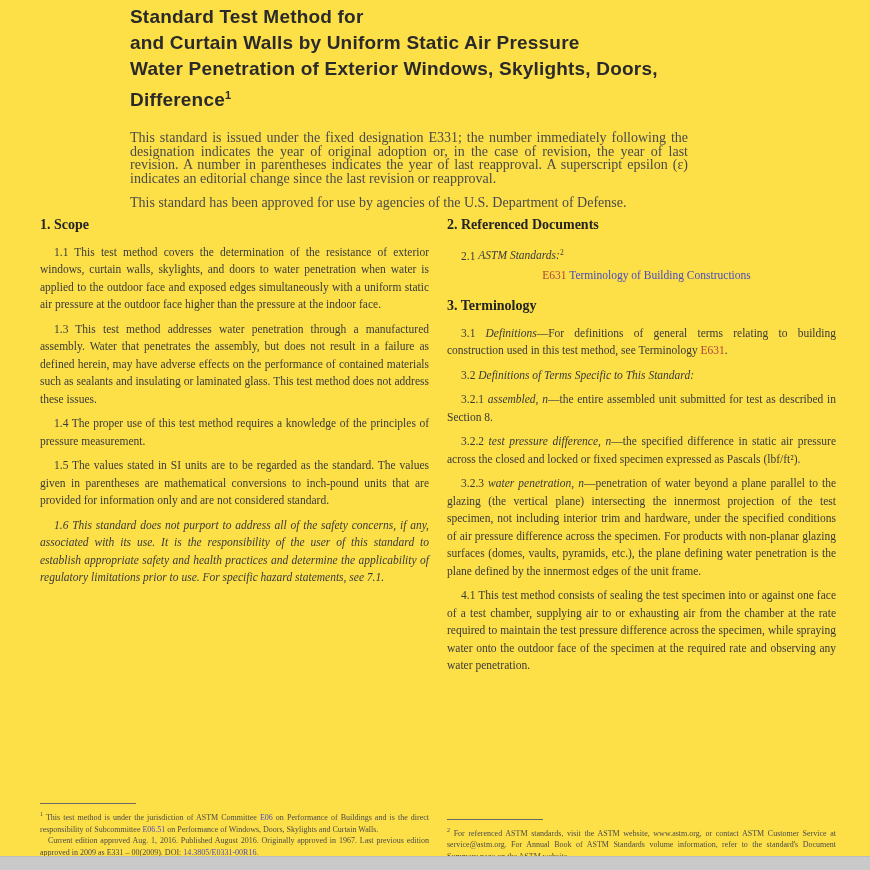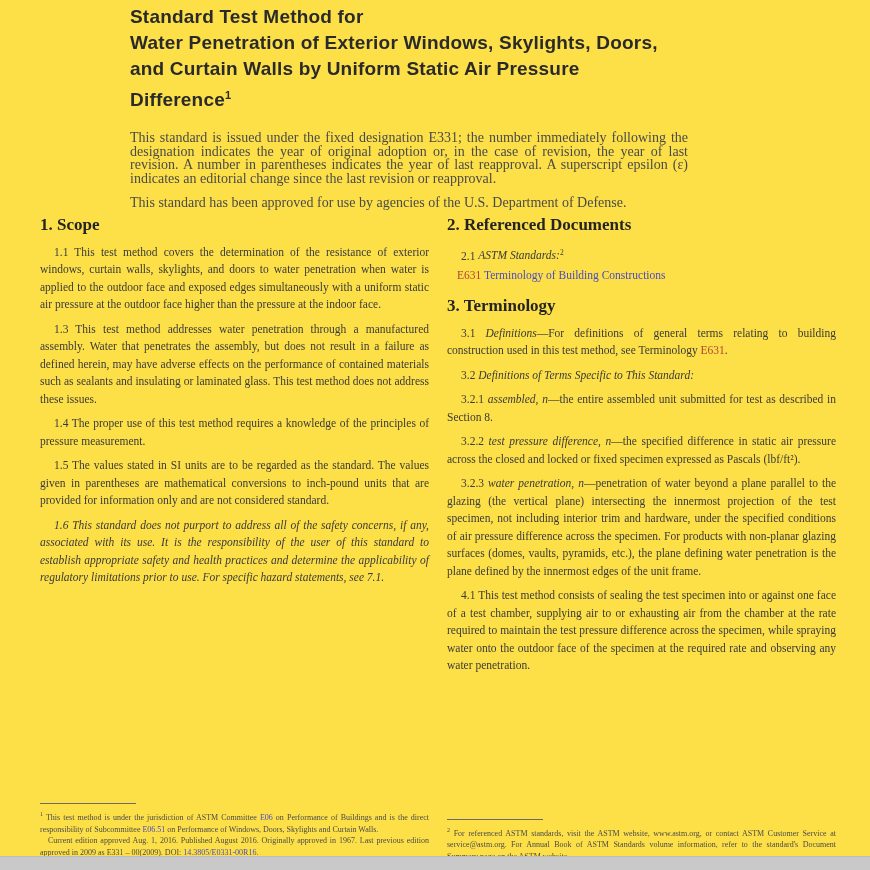--- a/index.html
+++ b/index.html
@@ -17,47 +17,47 @@
   .issuance{font-size:14px;line-height:13.5px;text-align:justify;color:#4a4a4a;margin:0;}
   .issuance.first{margin-top:18px;}
   .issuance.second{margin-top:11px;}
   
   .columns{position:absolute;left:40px;top:210px;width:796px;display:flex;gap:18px;}
   .col{
     width:389px;height:648px;display:flex;flex-direction:column;
     font-size:11.5px;line-height:17.5px;text-align:justify;color:#3a3a3a;
   }
   .col.right{height:652px;}
-  .sec-heading{font-size:17px;font-weight:bold;color:#242424;margin:13px 0 3px;text-align:left;}
+  .sec-heading{font-size:14px;font-weight:bold;color:#242424;margin:13px 0 3px;text-align:left;}
   .sec-heading.tight{margin-top:6px;}
   .para{margin:7px 0 0;text-indent:14px;}
   .para.italic{font-style:italic;}
   .para sup{font-size:7.5px;}
-  .ref-line{margin:2px 0 0;text-indent:10px;text-align:left;}
+  .ref-line{margin:2px 0 0;text-indent:10px;text-align:center;}
   .it{font-style:italic;margin-top:28px;}
   .link-blue{color:#4a4ac2;}
   .link-red{color:#b0413a;}
   
   .fn-block{margin-top:auto;}
   .fn-rule{width:96px;border:0;border-top:1px solid #6a6a6a;margin:0 0 5px;}
   .fn{font-size:8px;line-height:11.5px;text-align:justify;margin:0;color:#4a4a4a;}
   .fn.cont{text-indent:8px;}
   .fn sup{font-size:6px;}
   
   .bottom-strip{position:absolute;left:0;bottom:0;width:870px;height:13px;background:#c9c9c9;border-top:1px solid #bdbdbd;}
 </style>
 </head>
 <body>
 
 <div class="page">
 
   <header class="header">
     <div class="title-line">Standard Test Method for</div>
+    <div class="title-line">and Curtain Walls by Uniform Static Air Pressure</div>
     <div class="title-line">Water Penetration of Exterior Windows, Skylights, Doors,</div>
-    <div class="title-line">and Curtain Walls by Uniform Static Air Pressure</div>
     <div class="title-line"><span>Difference</span><sup>1</sup></div>
     <p class="issuance first">This standard is issued under the fixed designation E331; the number immediately following the designation indicates the year of original adoption or, in the case of revision, the year of last revision. A number in parentheses indicates the year of last reapproval. A superscript epsilon (ε) indicates an editorial change since the last revision or reapproval.</p>
     <p class="issuance second">This standard has been approved for use by agencies of the U.S. Department of Defense.</p>
   </header>
 
   <main class="columns">
 
     <section class="col left">
       <h2 class="sec-heading tight">1. Scope</h2>
       <p class="para">1.1 This test method covers the determination of the resistance of exterior windows, curtain walls, skylights, and doors to water penetration when water is applied to the outdoor face and exposed edges simultaneously with a uniform static air pressure at the outdoor face higher than the pressure at the indoor face.</p>

